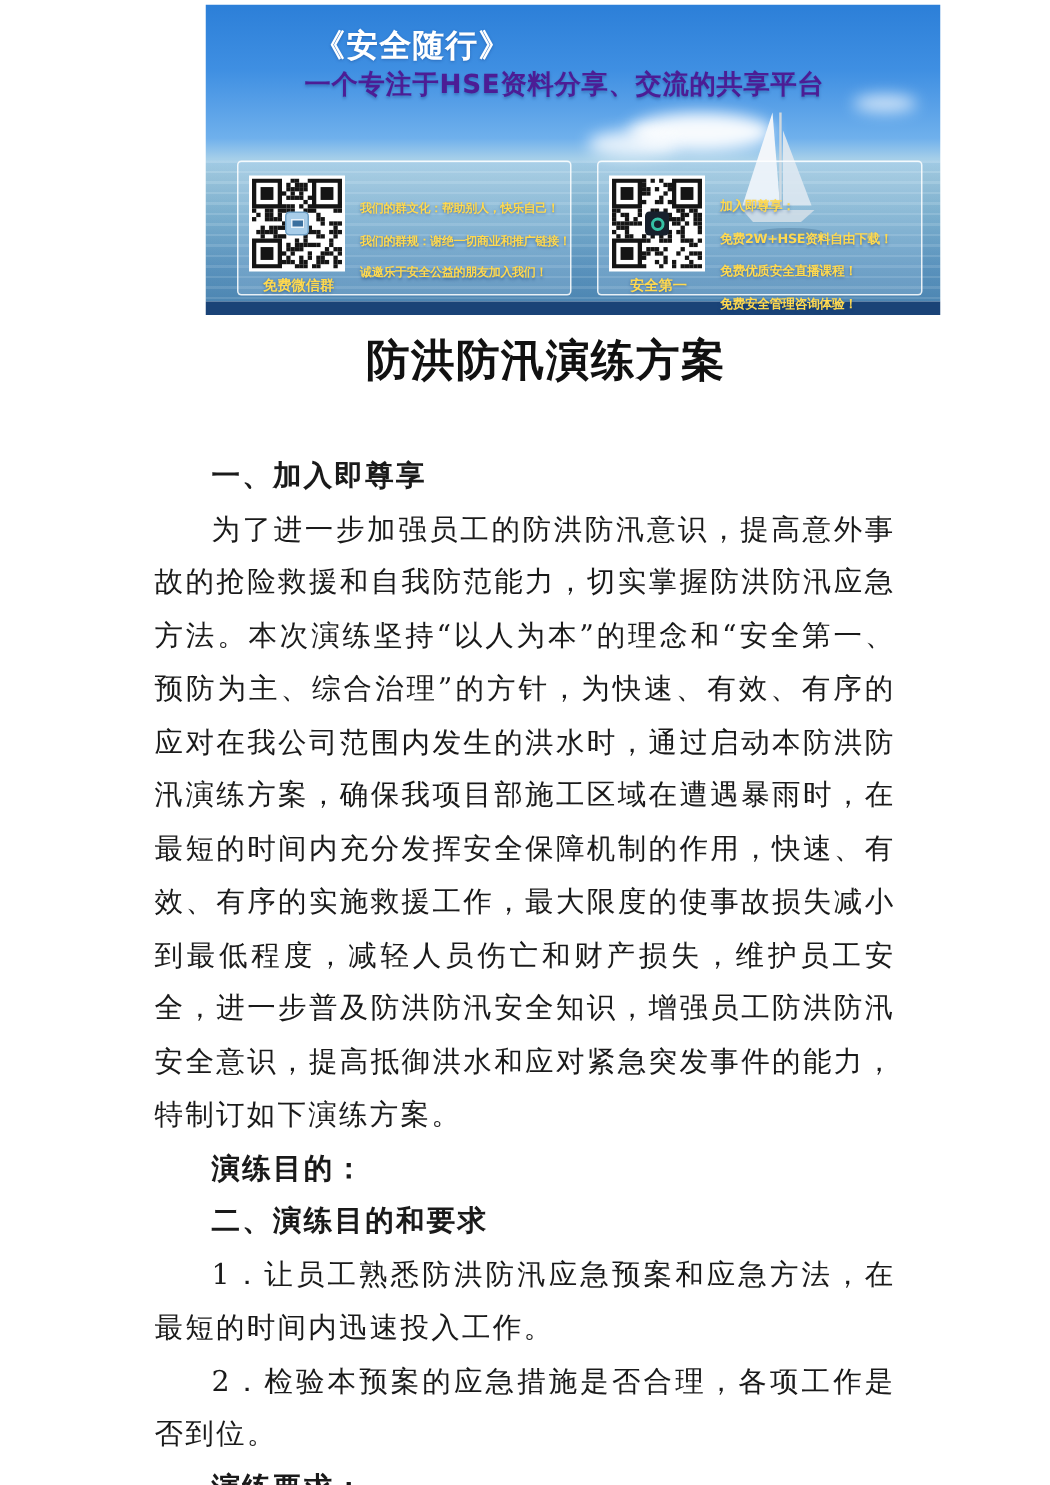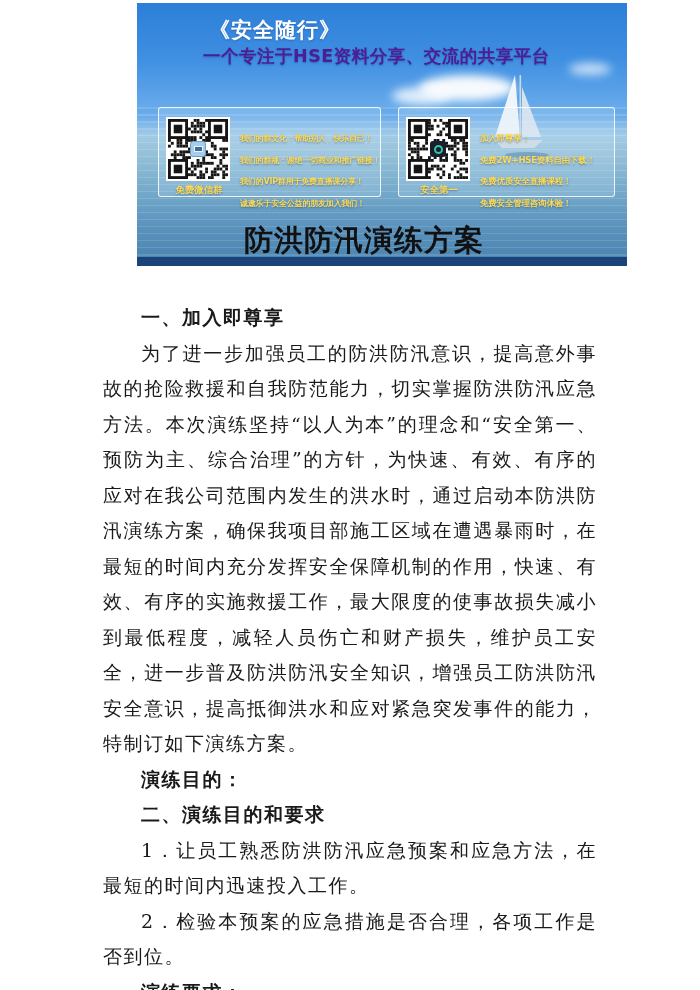--- a/index.html
+++ b/index.html
@@ -1,20 +1,20 @@
 <!DOCTYPE html>
 <html><head>
 <meta charset="utf-8">
 <style>
   html,body{margin:0;padding:0;background:#ffffff;}
   .page{position:relative;width:700px;height:990px;background:#ffffff;overflow:hidden;
         font-family:"DejaVu Serif","Liberation Serif",serif;color:#1a1a1a;}
 
   
-  .banner{position:absolute;left:137px;top:3px;width:490px;height:263px;overflow:hidden;
+  .banner{position:absolute;left:137px;top:3px;width:490px;height:207px;overflow:hidden;
           font-family:"DejaVu Sans","Liberation Sans",sans-serif;}
   .banner .sky{position:absolute;left:0;right:0;top:0;bottom:9px;
     background:linear-gradient(180deg,#2c7fd8 0%,#3f8fe2 22%,#6fb0ec 45%,#a6cfe9 52%,
                #9cc6dd 58%,#7cb0cf 72%,#5d95bf 88%,#4f88b4 100%);}
   .banner .sea-lines{position:absolute;left:0;right:0;top:104px;bottom:9px;opacity:.5;
     background:repeating-linear-gradient(180deg,rgba(255,255,255,.22) 0 1.5px,rgba(10,70,120,.06) 1.5px 7px);}
   .banner .strip{position:absolute;left:0;right:0;bottom:0;height:9px;background:#1a4377;}
   .cloud{position:absolute;background:#ffffff;border-radius:50%;filter:blur(5px);}
   .cloud.c1{left:282px;top:72px;width:96px;height:26px;opacity:.95;}
   .cloud.c2{left:255px;top:84px;width:60px;height:18px;opacity:.8;}
@@ -234,21 +234,20 @@
             </svg>
           <div class="qr-center blue">
             <div class="monitor"></div>
           </div>
         </div>
         <div class="qr-label">免费微信群</div>
       </div>
       <div class="panel-lines">
         <div class="pl">我们的群文化：帮助别人，快乐自己！</div>
         <div class="pl">我们的群规：谢绝一切商业和推广链接！</div>
-        <div class="pl">我们的VIP群用于免费直播课分享！</div>
         <div class="pl">诚邀乐于安全公益的朋友加入我们！</div>
       </div>
     </div>
 
     <div class="panel right">
       <div class="qr-col">
         <div class="qr-box">
           <svg viewBox="0 0 60 60">
               <rect x="20" y="0" width="2.857142857142857" height="2.857142857142857" fill="#151515"></rect>
               <rect x="25.714285714285715" y="0" width="2.857142857142857" height="2.857142857142857" fill="#151515"></rect>

